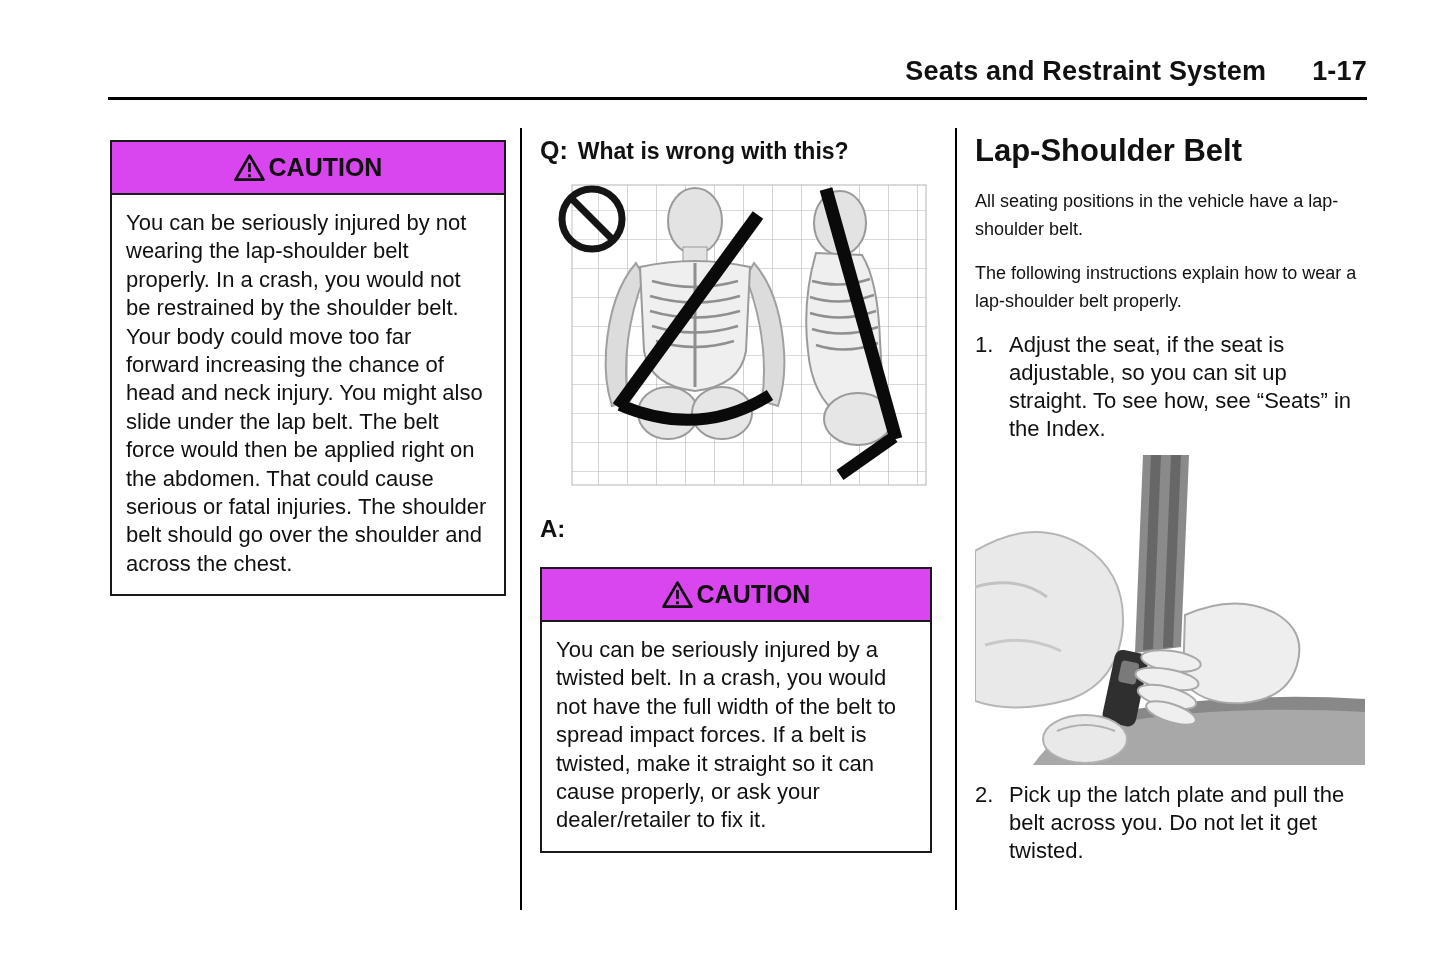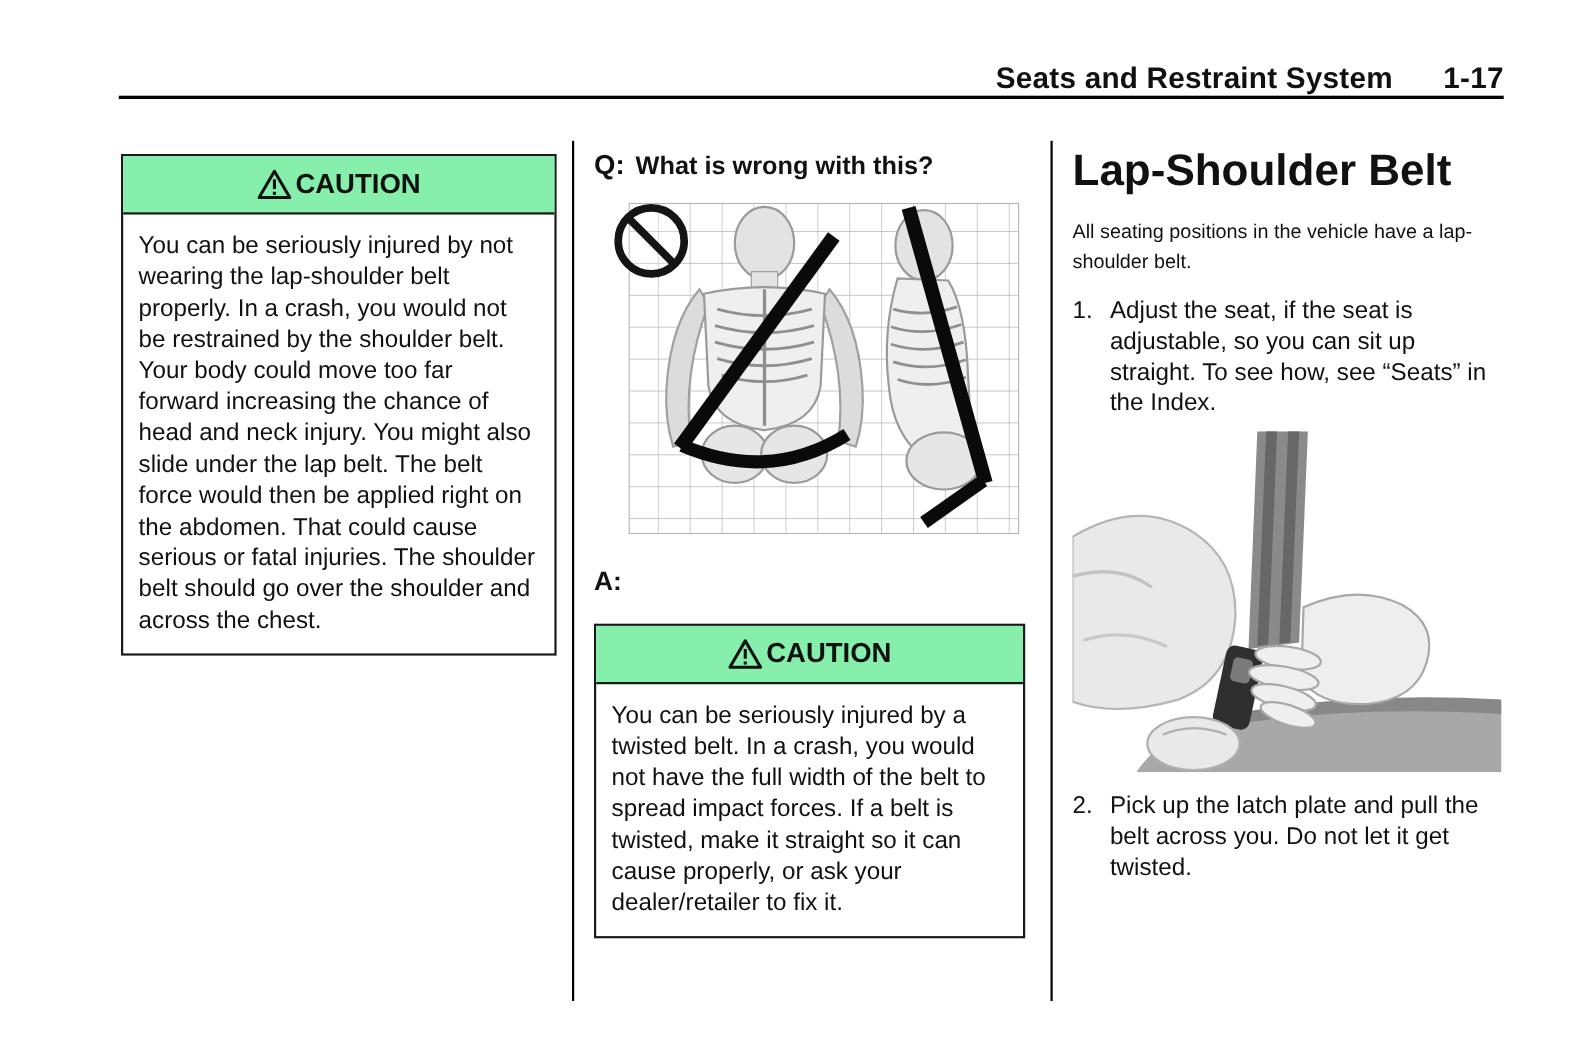--- a/index.html
+++ b/index.html
@@ -18,20 +18,21 @@
   .page-header {
     position: absolute;
     left: 108px;
     right: 78px;
     top: 56px;
     display: flex;
     justify-content: flex-end;
     align-items: baseline;
     gap: 46px;
     border-bottom: 3px solid #000;
+    padding-bottom: 10px;
     font-weight: bold;
     font-size: 27px;
     letter-spacing: 0.2px;
   }
 
   
   .v-divider {
     position: absolute;
     top: 128px;
     width: 2px;
@@ -42,21 +43,21 @@
   .v-divider.d2 { left: 955px; }
 
   .col { position: absolute; }
   .col-left   { left: 110px; top: 140px; width: 396px; }
   .col-middle { left: 540px; top: 136px; width: 392px; }
   .col-right  { left: 975px; top: 133px; width: 392px; }
 
   
   .caution-box { border: 2px solid #1a1a1a; background: #fff; }
   .caution-header {
-    background: #86efac;
+    background: #d946ef;
     border-bottom: 2px solid #1a1a1a;
     display: flex;
     align-items: center;
     justify-content: center;
     gap: 4px;
     padding: 11px 0;
     font-weight: bold;
     font-size: 25px;
   }
   .warn-icon { width: 31px; height: 28px; display: block; }
@@ -83,21 +84,21 @@
     gap: 10px;
     font-size: 22px;
     line-height: 28px;
     margin: 22px 0 24px 0;
   }
   .answer-line .qa-prefix { font-weight: bold; font-size: 24px; }
   .answer-line .qa-text { width: 300px; }
 
   
   .section-heading {
-    font-size: 40px;
+    font-size: 31px;
     font-weight: bold;
     margin-bottom: 18px;
   }
   .body-para {
     font-size: 18px;
     line-height: 28px;
     margin-bottom: 16px;
   }
   .step {
     display: flex;
@@ -213,20 +214,21 @@
       </div>
       <p class="caution-body">You can be seriously injured by a twisted belt. In a crash, you would not have the full width of the belt to spread impact forces. If a belt is twisted, make it straight so it can cause properly, or ask your dealer/retailer to fix it.</p>
     </div>
   </section>
 
   <section class="col col-right">
 
     <h1 class="section-heading">Lap-Shoulder Belt</h1>
 
     <p class="body-para">All seating positions in the vehicle have a lap-shoulder belt.</p>
+    <p class="body-para">The following instructions explain how to wear a lap-shoulder belt properly.</p>
 
     <div class="step">
       <span class="step-number">1.</span>
       <span class="step-text">Adjust the seat, if the seat is adjustable, so you can sit up straight. To see how, see “Seats” in the Index.</span>
     </div>
 
     <svg class="figure figure-2" viewBox="0 0 390 310">
 
       <g>
         <path d="M120 262 Q250 238 390 248 L390 310 L58 310 Q78 280 120 262 Z" fill="#a8a8a8"></path>

